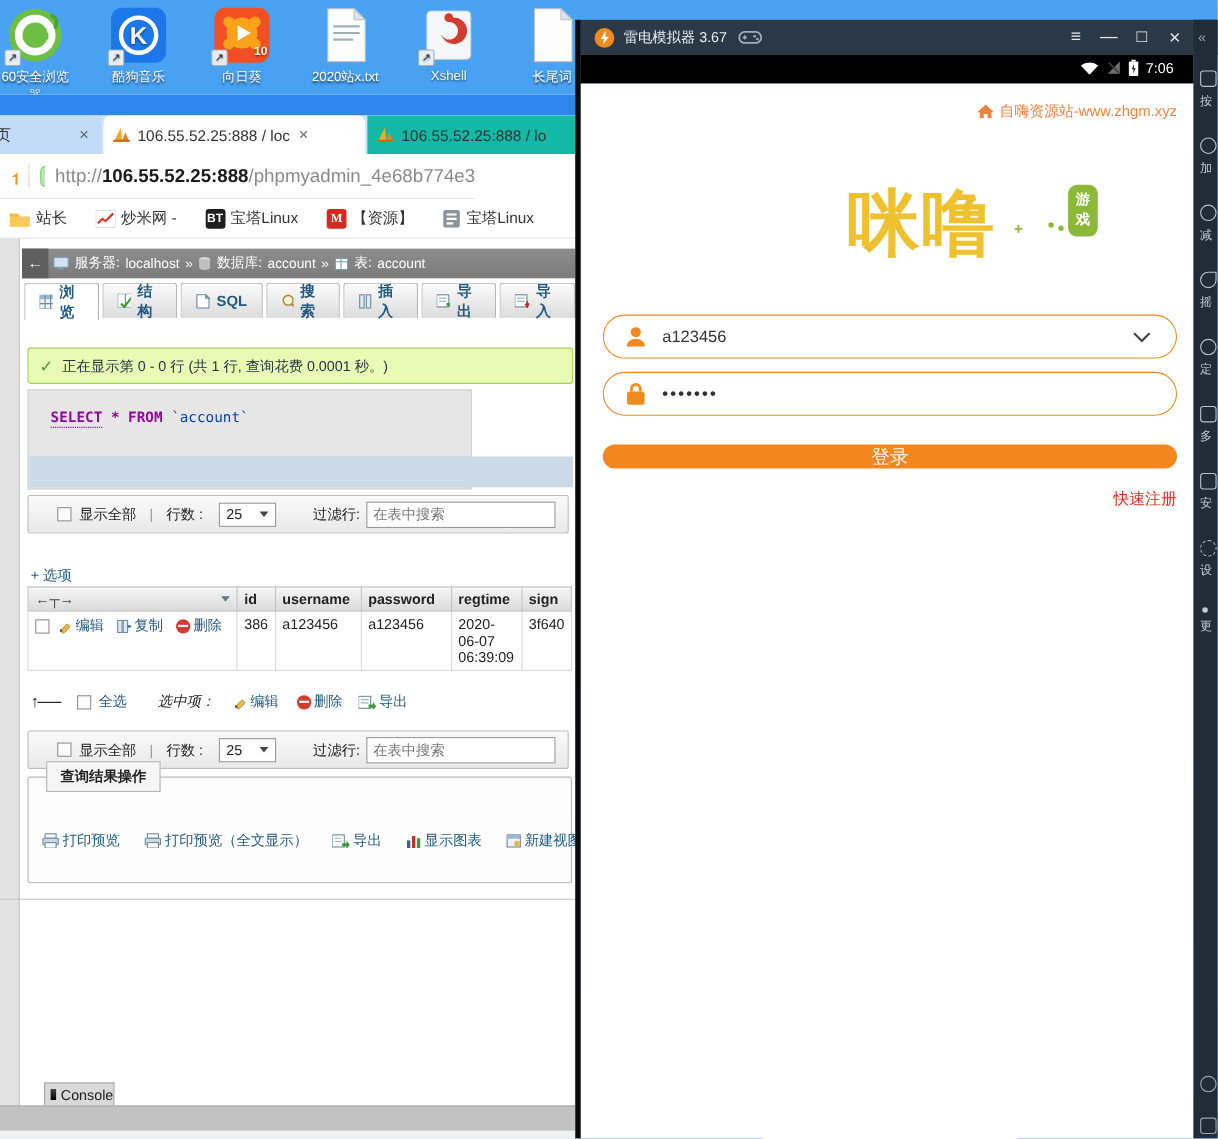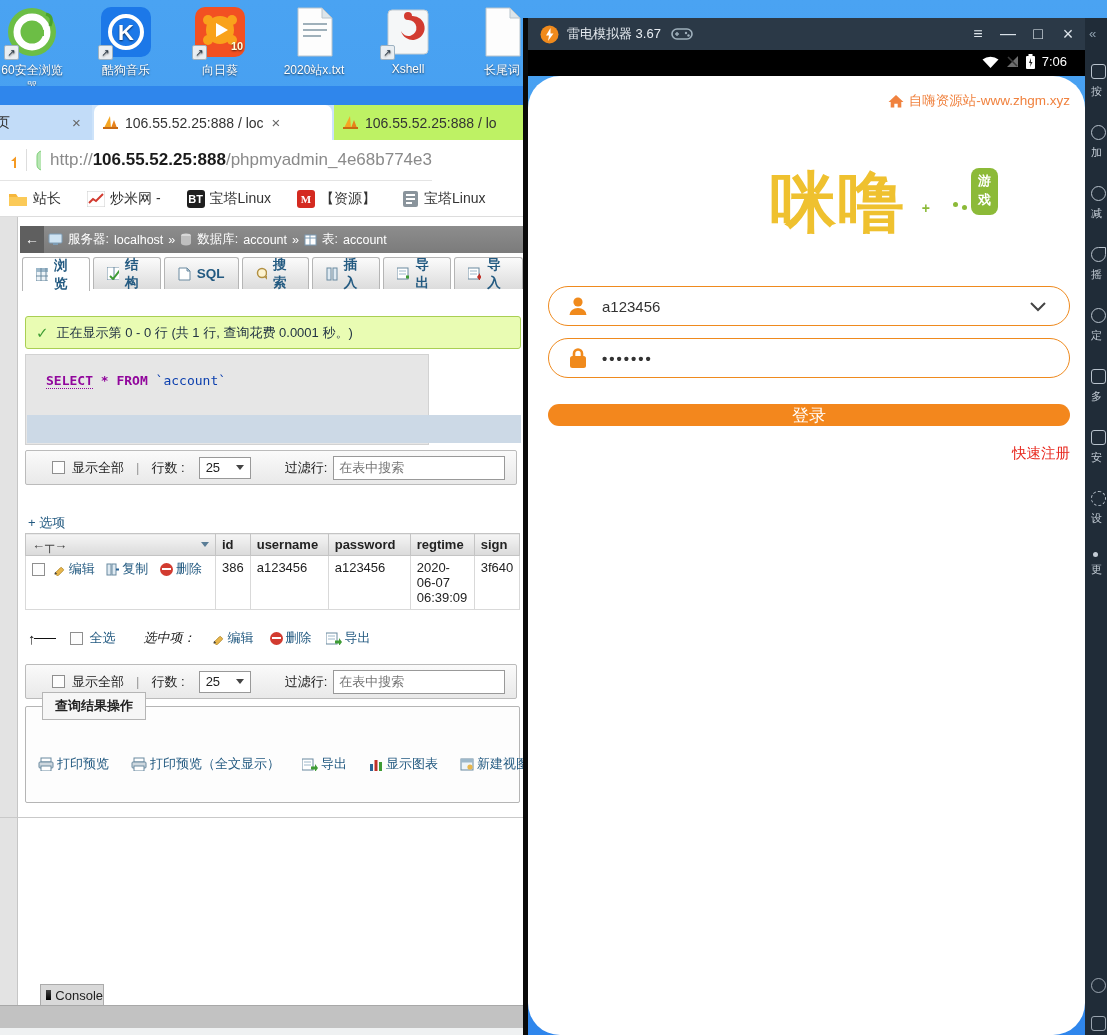--- a/index.html
+++ b/index.html
@@ -55,21 +55,21 @@
   .fieldset { left:25px; top:489px; width:495px; height:97px; border:1px solid #b5b5b5; border-radius:2px; background:#fdfdfd; }
   .legend { position:absolute; left:16px; top:-15px; background:#f6f6f6; border:1px solid #b5b5b5; padding:4px 12px; font-size:13px; font-weight:700; color:#222; }
   .ops { position:absolute; left:12px; top:48px; display:flex; align-items:center; gap:14px; font-size:13px; }
   .consoletab { left:40px; top:767px; width:64px; height:21px; background:#d9d9d9; border:1px solid #ababab; border-bottom:none; font-size:13px; color:#222; display:flex; align-items:center; gap:4px; padding-left:5px; }
   .sq { width:10px; height:10px; background:linear-gradient(#444,#000); display:inline-block; }
 
   
   .emu-border { left:523px; top:18px; width:5px; height:1017px; background:#0a0a0a; }
   .emu-title { left:528px; top:18px; width:579px; height:32px; background:#2b3947; display:flex; align-items:center; color:#e8edf2; }
   .emu-status { left:528px; top:50px; width:557px; height:26px; background:#000; color:#fff; }
-  .emu-app { left:528px; top:76px; width:557px; height:959px; background:#fff;border-radius:32px; }
+  .emu-app { left:528px; top:76px; width:557px; height:959px; background:#fff; }
   .emu-side { left:1085px; top:18px; width:22px; height:1017px; background:#202c38; overflow:hidden; color:#aeb9c4; }
   .sideitem { position:absolute; left:6px; width:40px; text-align:left; }
   .sideglyph { width:15px; height:15px; border:1.5px solid #b9c3cd; border-radius:3px; }
   .sidelabel { font-size:11px; color:#c3ccd5; margin-top:5px; }
   .pill { position:absolute; left:20px; width:522px; height:40px; border:1.5px solid #ef8a1e; border-radius:21px; background:#fff; display:flex; align-items:center; }
   .loginbtn { position:absolute; left:20px; top:328px; width:522px; height:22px; background:#f3871d; border-radius:17.5px; color:#fff; font-size:17px; display:flex; align-items:center; justify-content:center; }
   .winbtn { font-size:16px; color:#dfe6ec; width:30px; text-align:center; }
   .logo-text { font-size:66px; font-weight:700; color:#efc12f; letter-spacing:2px; }
   .gbadge { position:absolute; width:27px; height:47px; background:#8cba38; border-radius:8px; color:#fff; font-size:13px; font-weight:700; text-align:center; line-height:1.45; padding-top:4px; }
 </style>
@@ -161,21 +161,21 @@
     </div>
     <div class="tab active" style="left:94px;width:238px;padding:0 8px;">
       <svg width="17" height="15">
           <path d="M2 13 L8 1 L9 13z" fill="#f5a623"></path>
           <path d="M9 13 L12 5 L15 13z" fill="#e8821a"></path>
           <rect x="1" y="12" width="15" height="2" fill="#c96a12"></rect>
         </svg>
       <span style="margin-left:6px;">106.55.52.25:888 / loc</span>
       <span class="tabclose">×</span>
     </div>
-    <div class="tab" style="left:334px;width:189px;background:#bef264;padding:0 8px;">
+    <div class="tab" style="left:334px;width:189px;background:#14b8a6;padding:0 8px;">
       <svg width="17" height="15">
           <path d="M2 13 L8 1 L9 13z" fill="#f5a623"></path>
           <path d="M9 13 L12 5 L15 13z" fill="#e8821a"></path>
           <rect x="1" y="12" width="15" height="2" fill="#c96a12"></rect>
         </svg>
       <span style="margin-left:6px;">106.55.52.25:888 / lo</span>
     </div>
   </div>
 
   <div class="abs addrbar">

